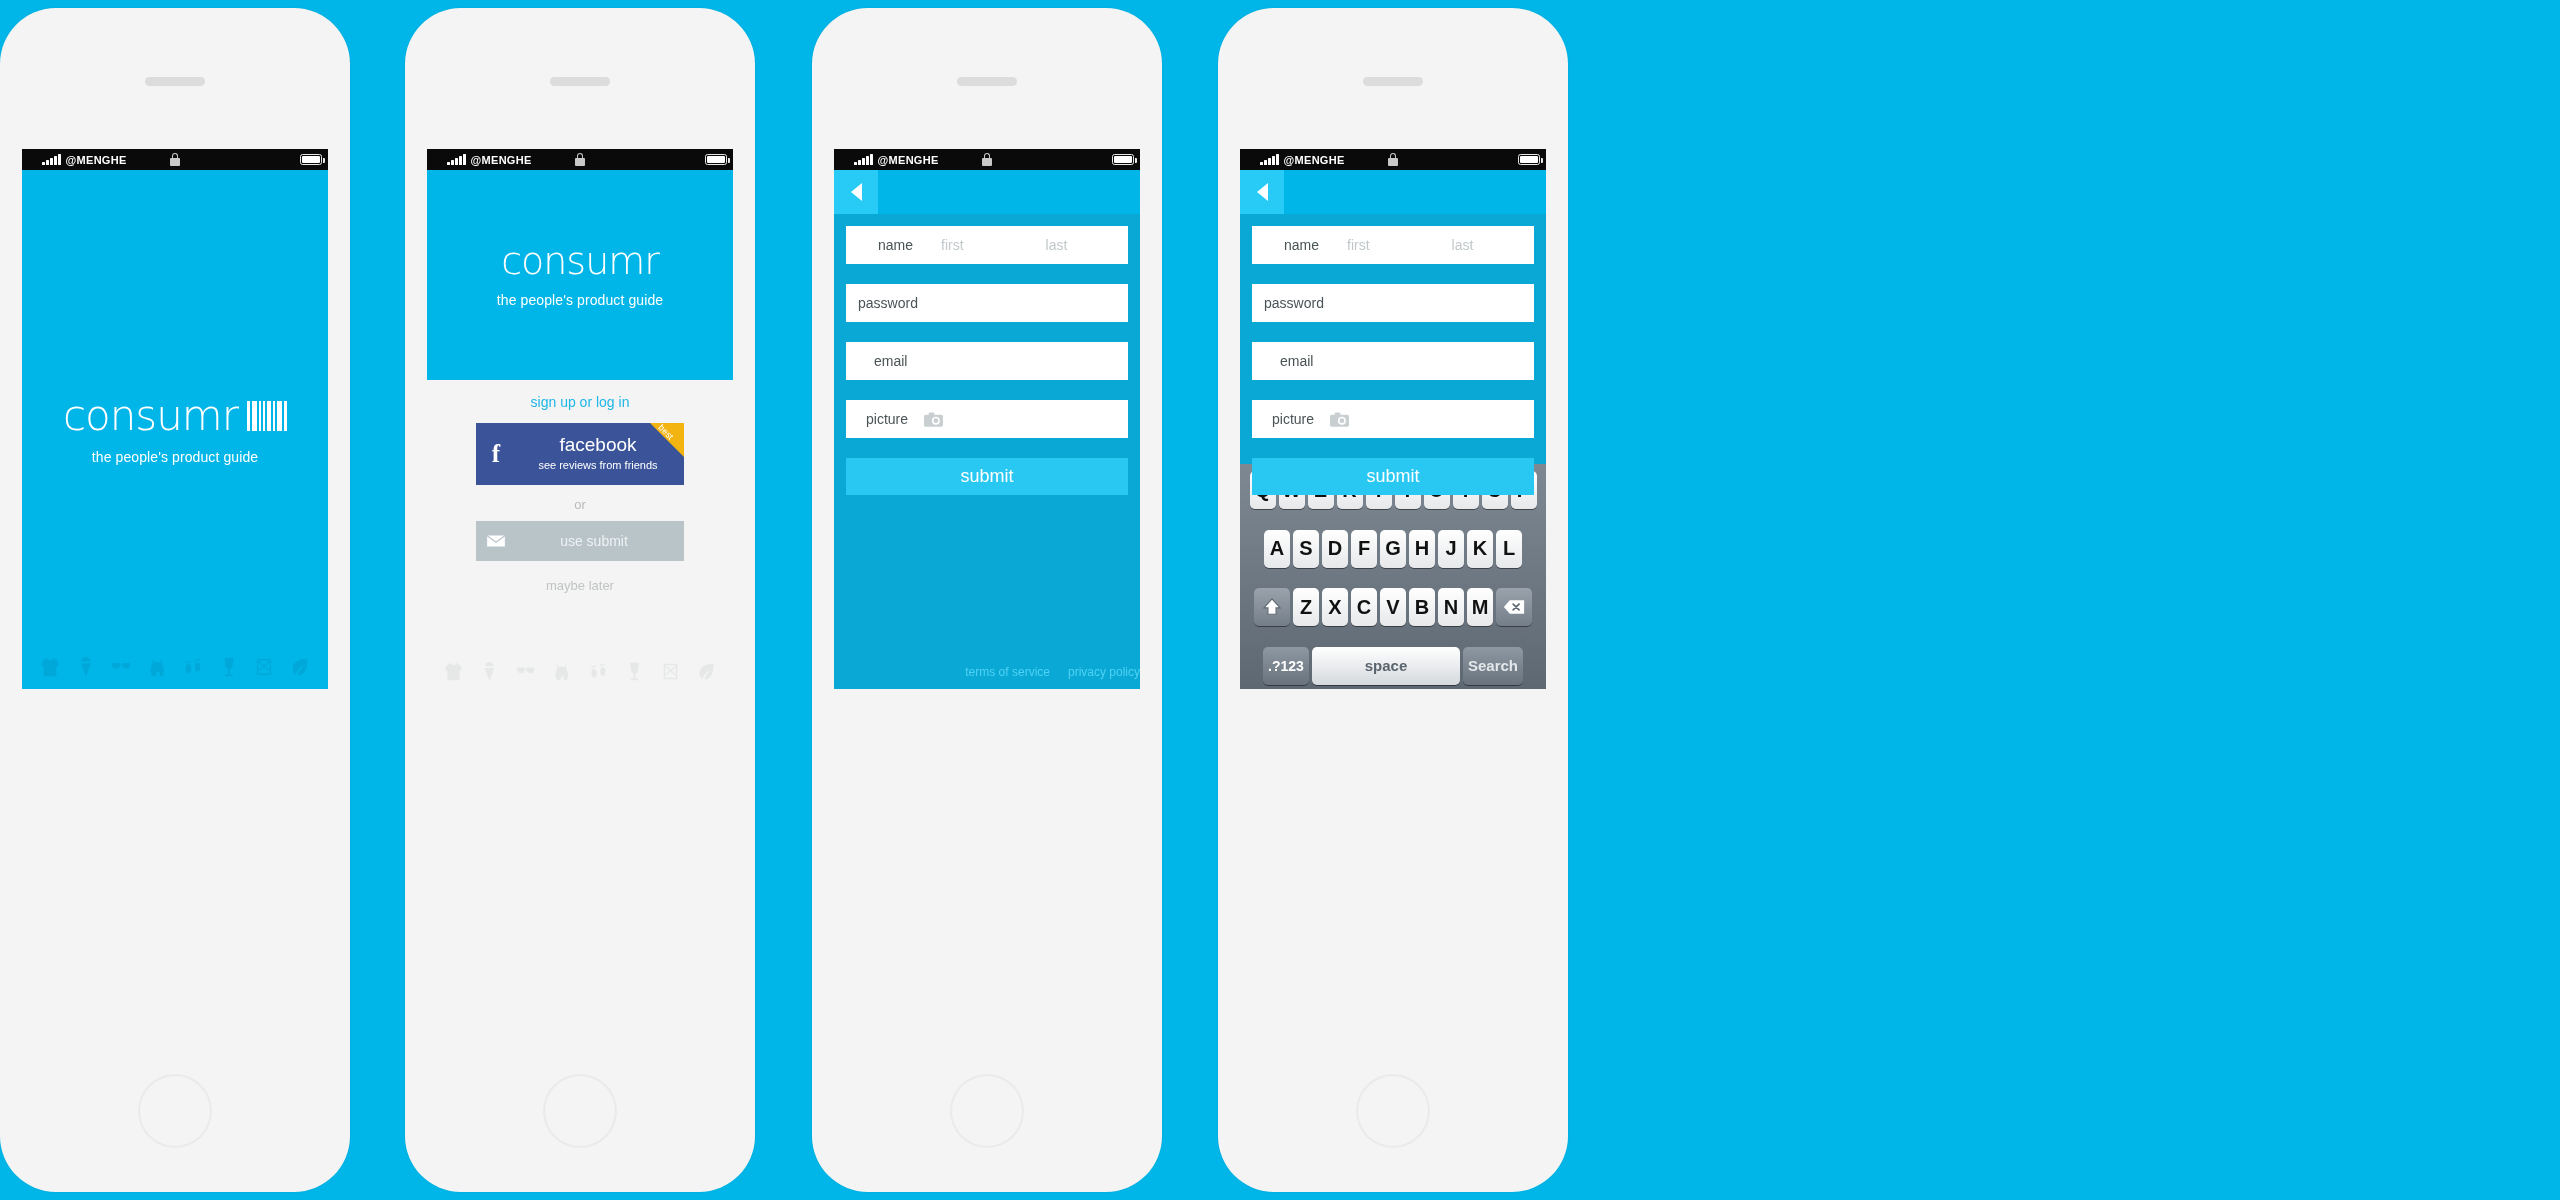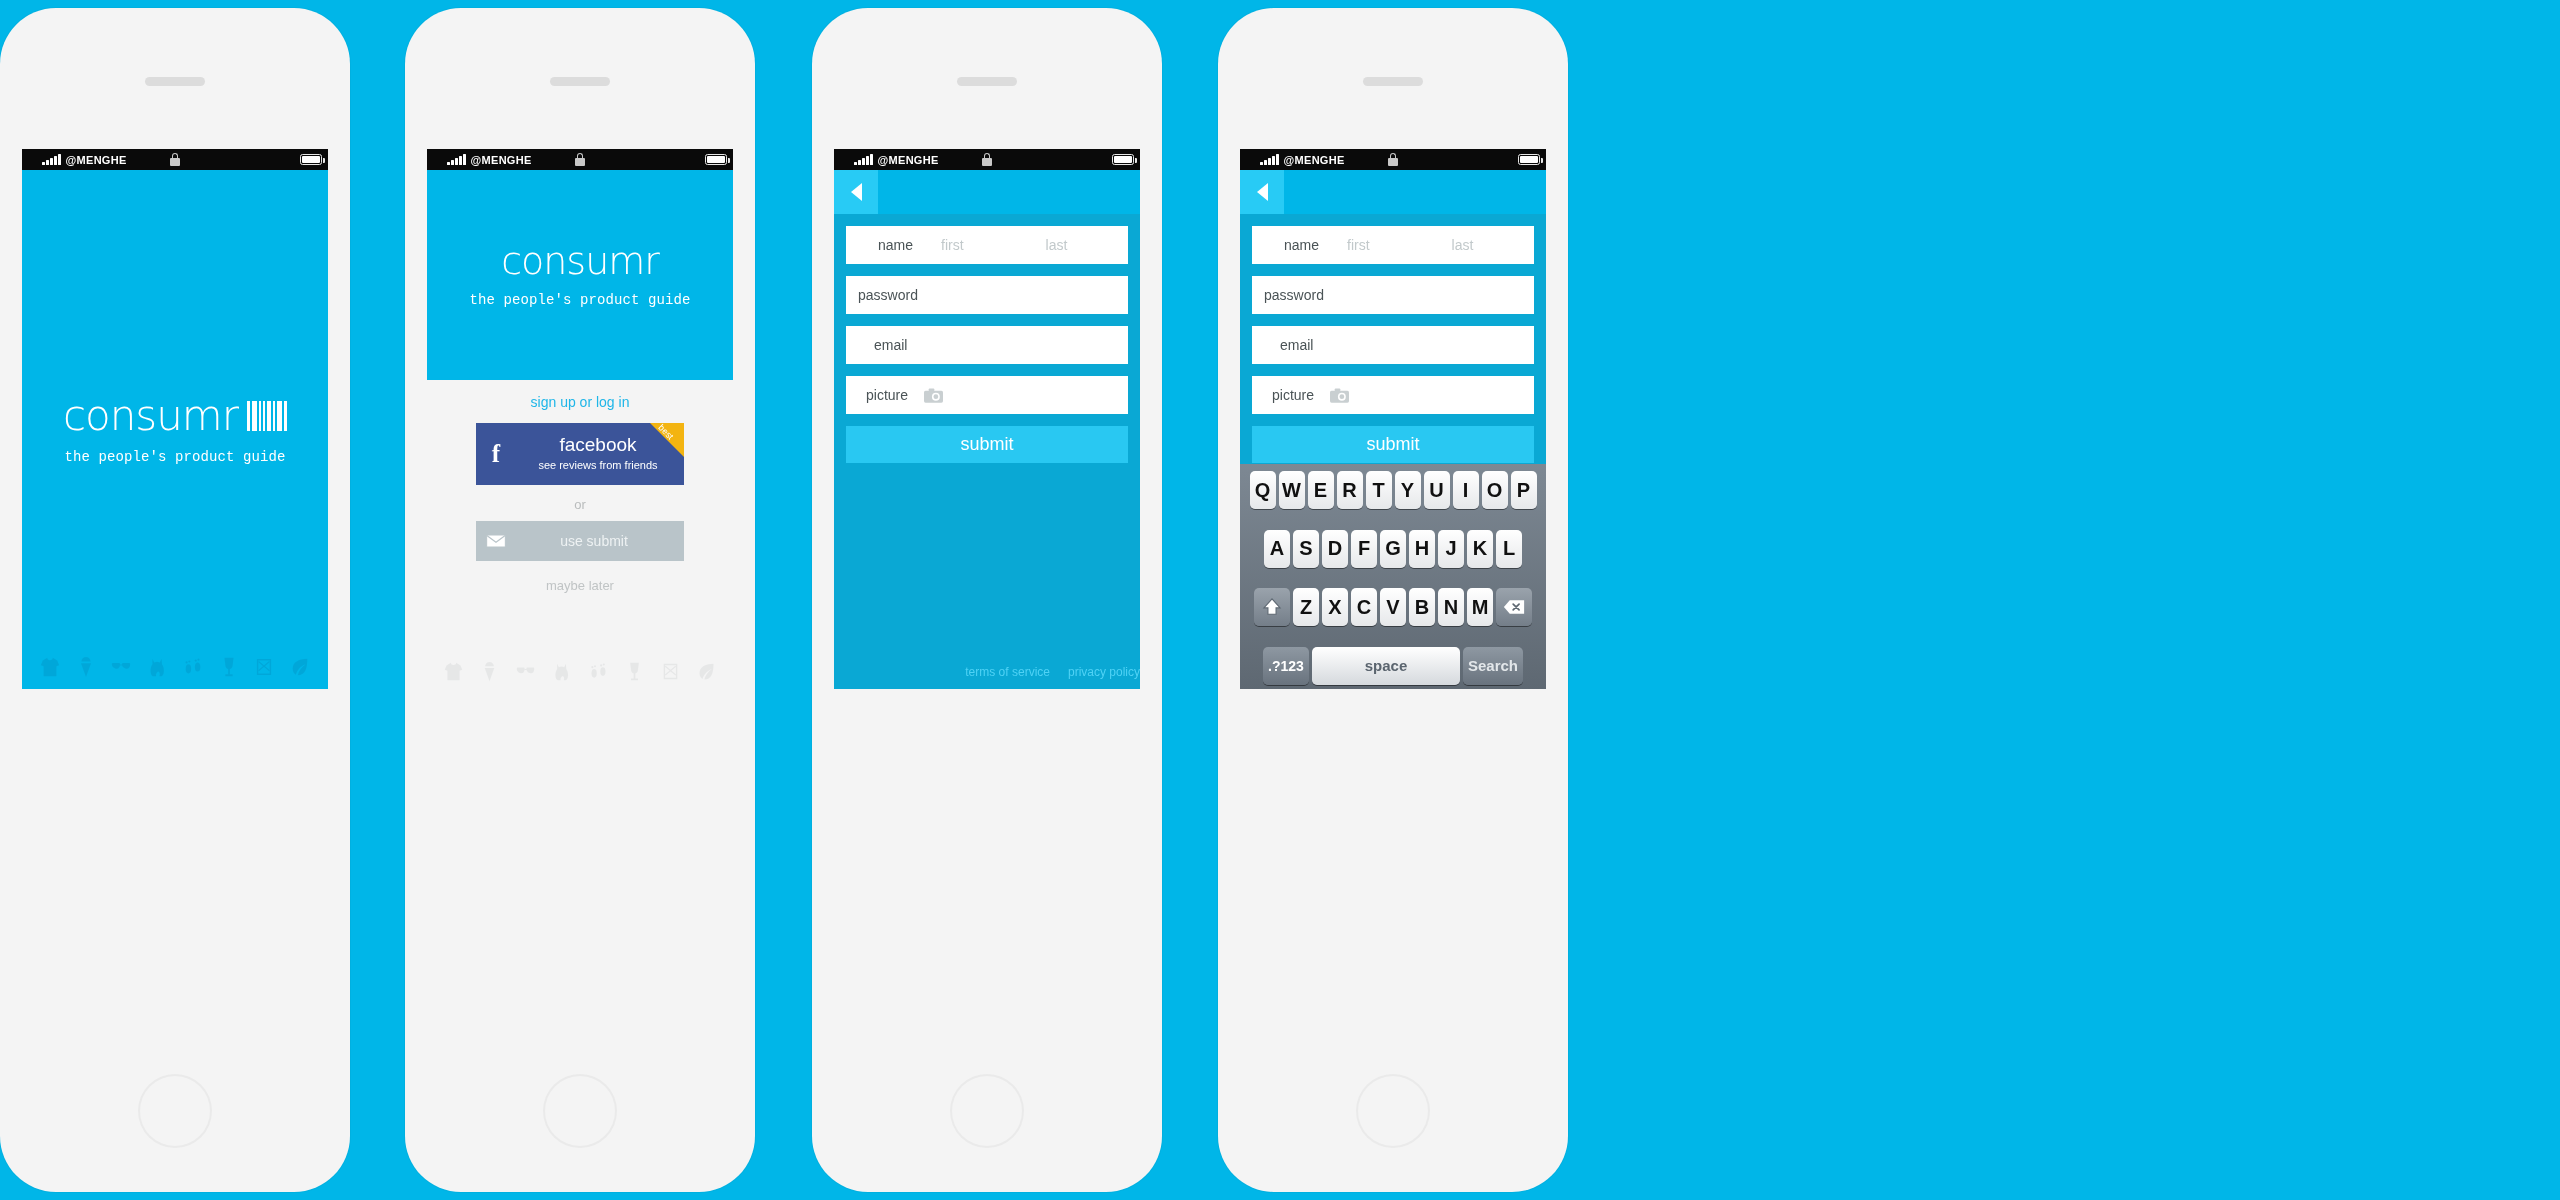--- a/index.html
+++ b/index.html
@@ -80,21 +80,20 @@
   }
   .brand .word{
     font-size:42px;font-weight:300;letter-spacing:-1px;line-height:1;
     font-family:"DejaVu Sans", sans-serif;
   }
   .barcode{display:flex;align-items:flex-end;gap:2px;height:30px;}
   .barcode i{display:block;background:#fff;height:30px;}
   .tagline{
     margin-top:12px;color:#fff;font-size:14px;font-weight:300;
     letter-spacing:.1px;
-    font-family:Liberation Mono, monospace;
   }
   .brandwrap.small .brand .word{font-size:38px;}
 
   .iconrow{
     position:absolute;left:0;right:0;bottom:10px;
     display:flex;align-items:flex-end;justify-content:space-around;
     padding:0 10px;opacity:.22;
   }
   .iconrow .pic{width:22px;height:24px;display:block;}
   .iconrow .pic svg{width:100%;height:100%;display:block;fill:#0077a8;}
@@ -153,21 +152,21 @@
     width:0;height:0;border-top:9px solid transparent;border-bottom:9px solid transparent;
     border-right:11px solid #ffffff;
   }
   .formarea{
     background:#0aa8d4;position:relative;
     padding:12px 12px 0;box-sizing:border-box;
   }
   .formarea.f3{height:475px;}
   .formarea.f4{height:250px;}
   .field{
-    height:38px;background:#fff;margin-bottom:12px;
+    height:38px;background:#fff;margin-bottom:20px;
     display:flex;align-items:center;
   }
   .f-label{
     font-size:14px;color:#4a5356;font-weight:300;
   }
   .f-ph{font-size:14px;color:#c2c9cb;font-weight:300;}
   .field.name .f-label{margin-left:32px;}
   .field.name .f-ph.first{margin-left:28px;}
   .field.name .f-ph.last{margin-left:82px;}
   .field.password .f-label{margin-left:12px;}

